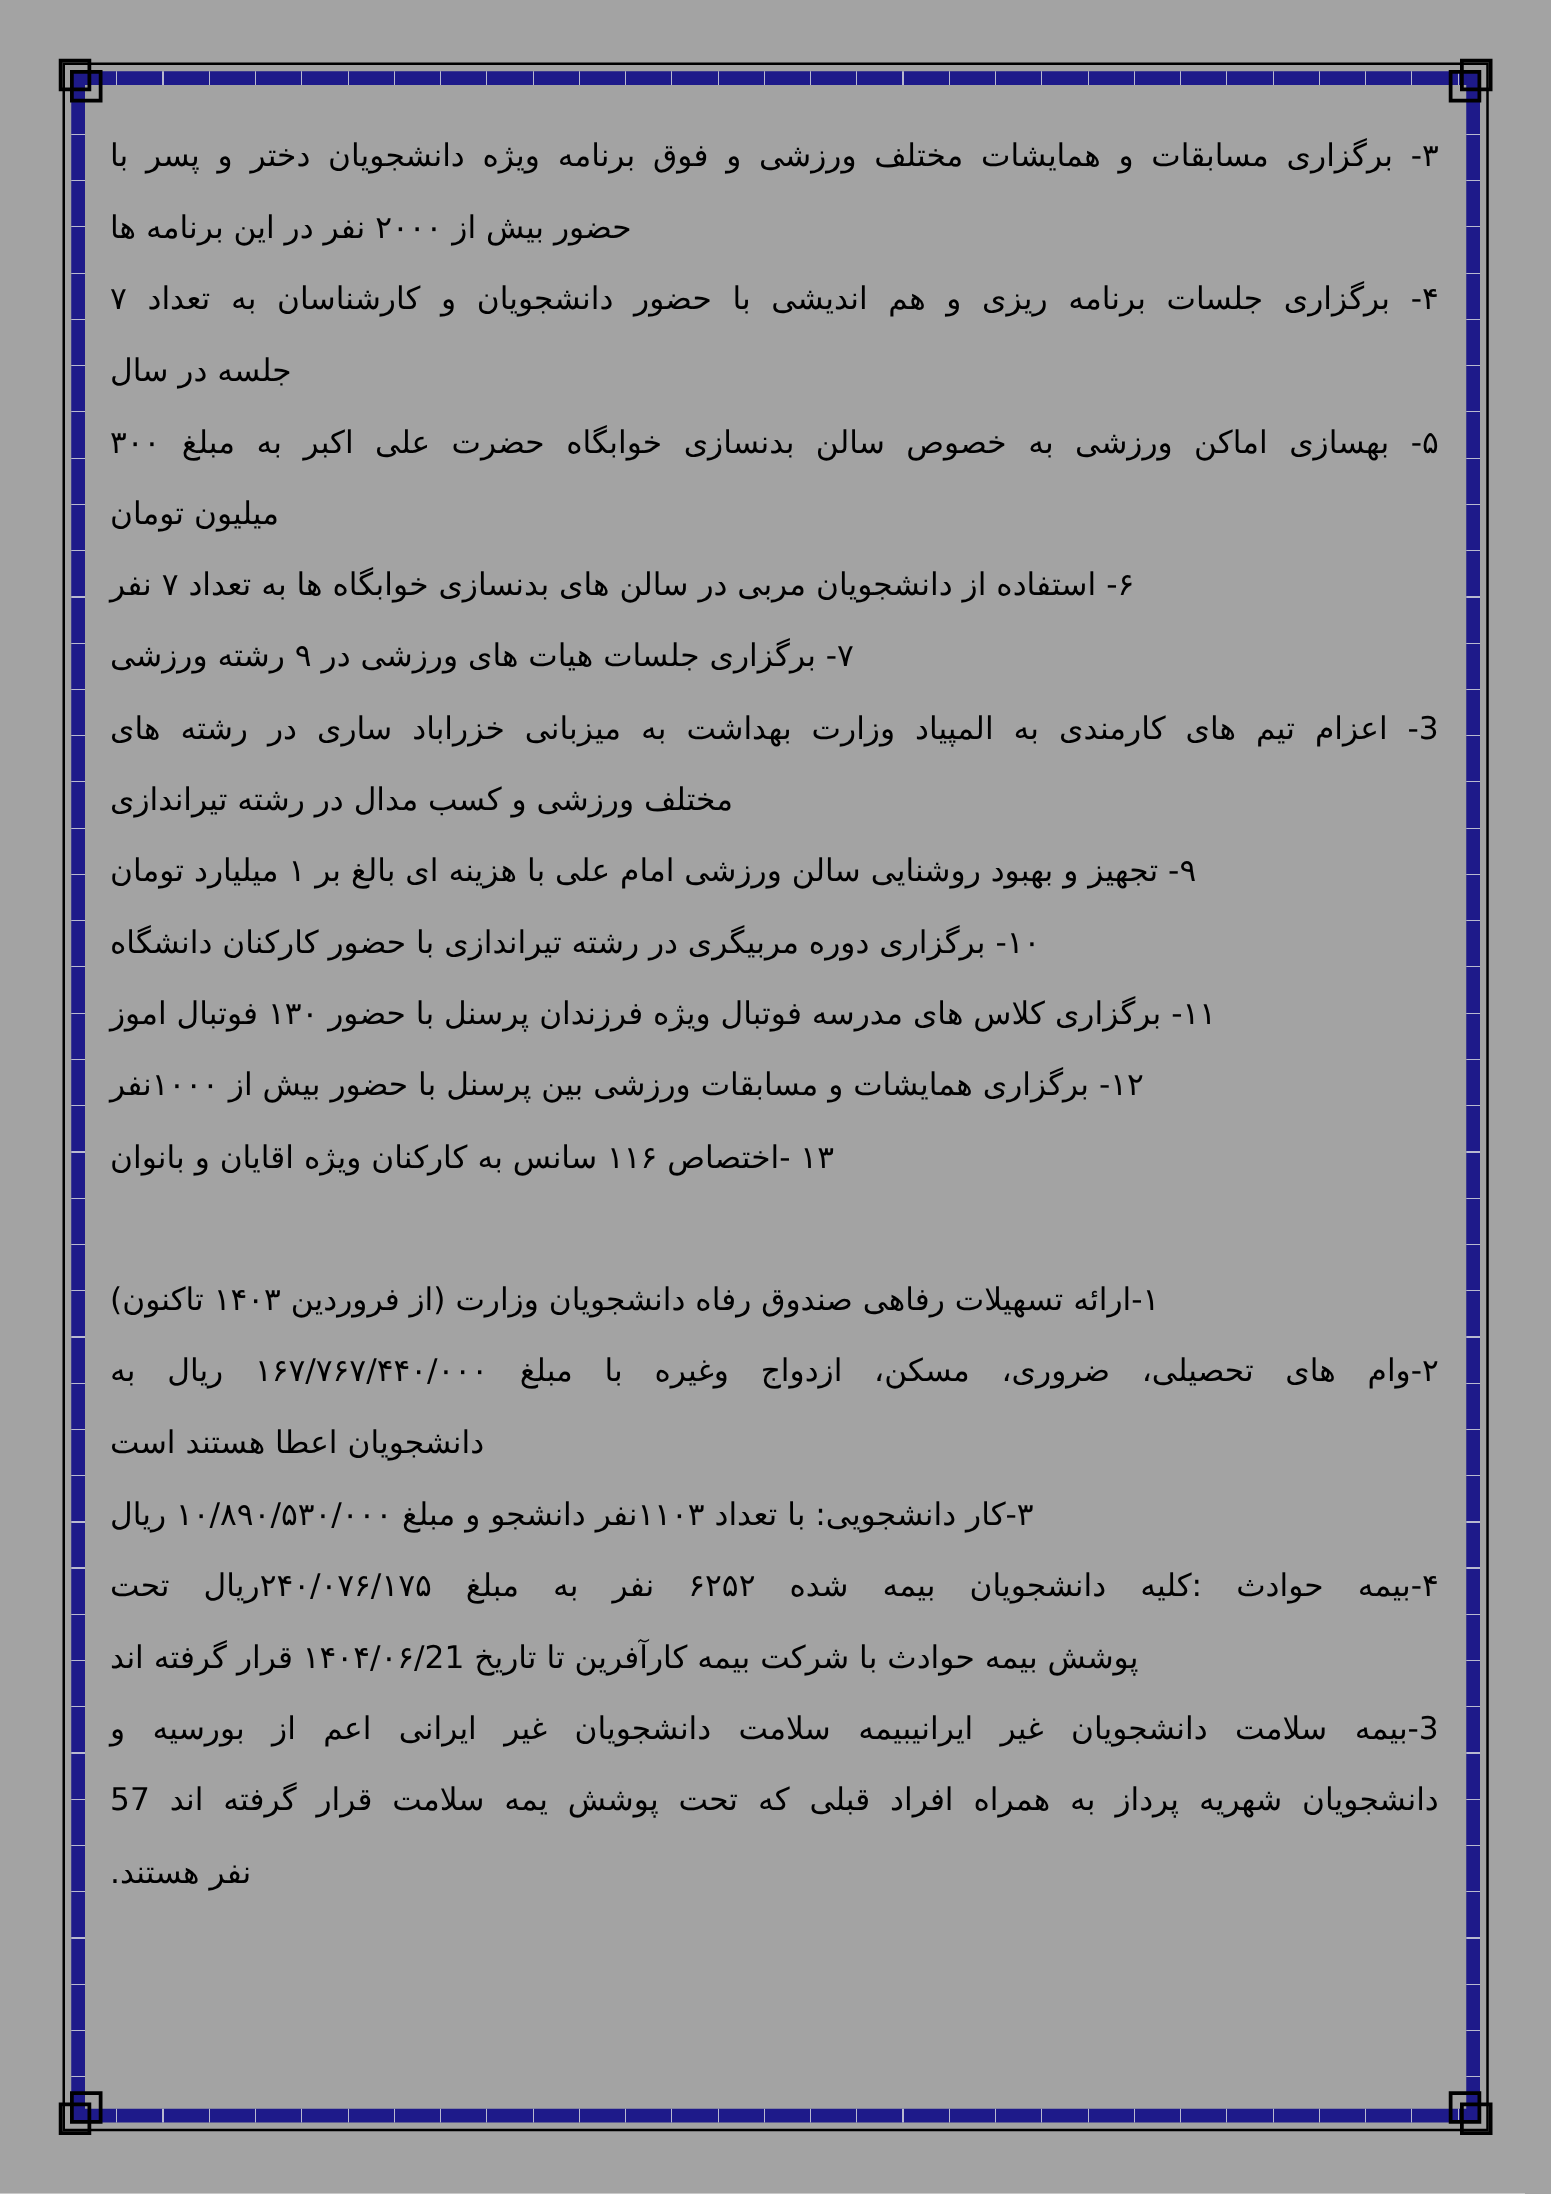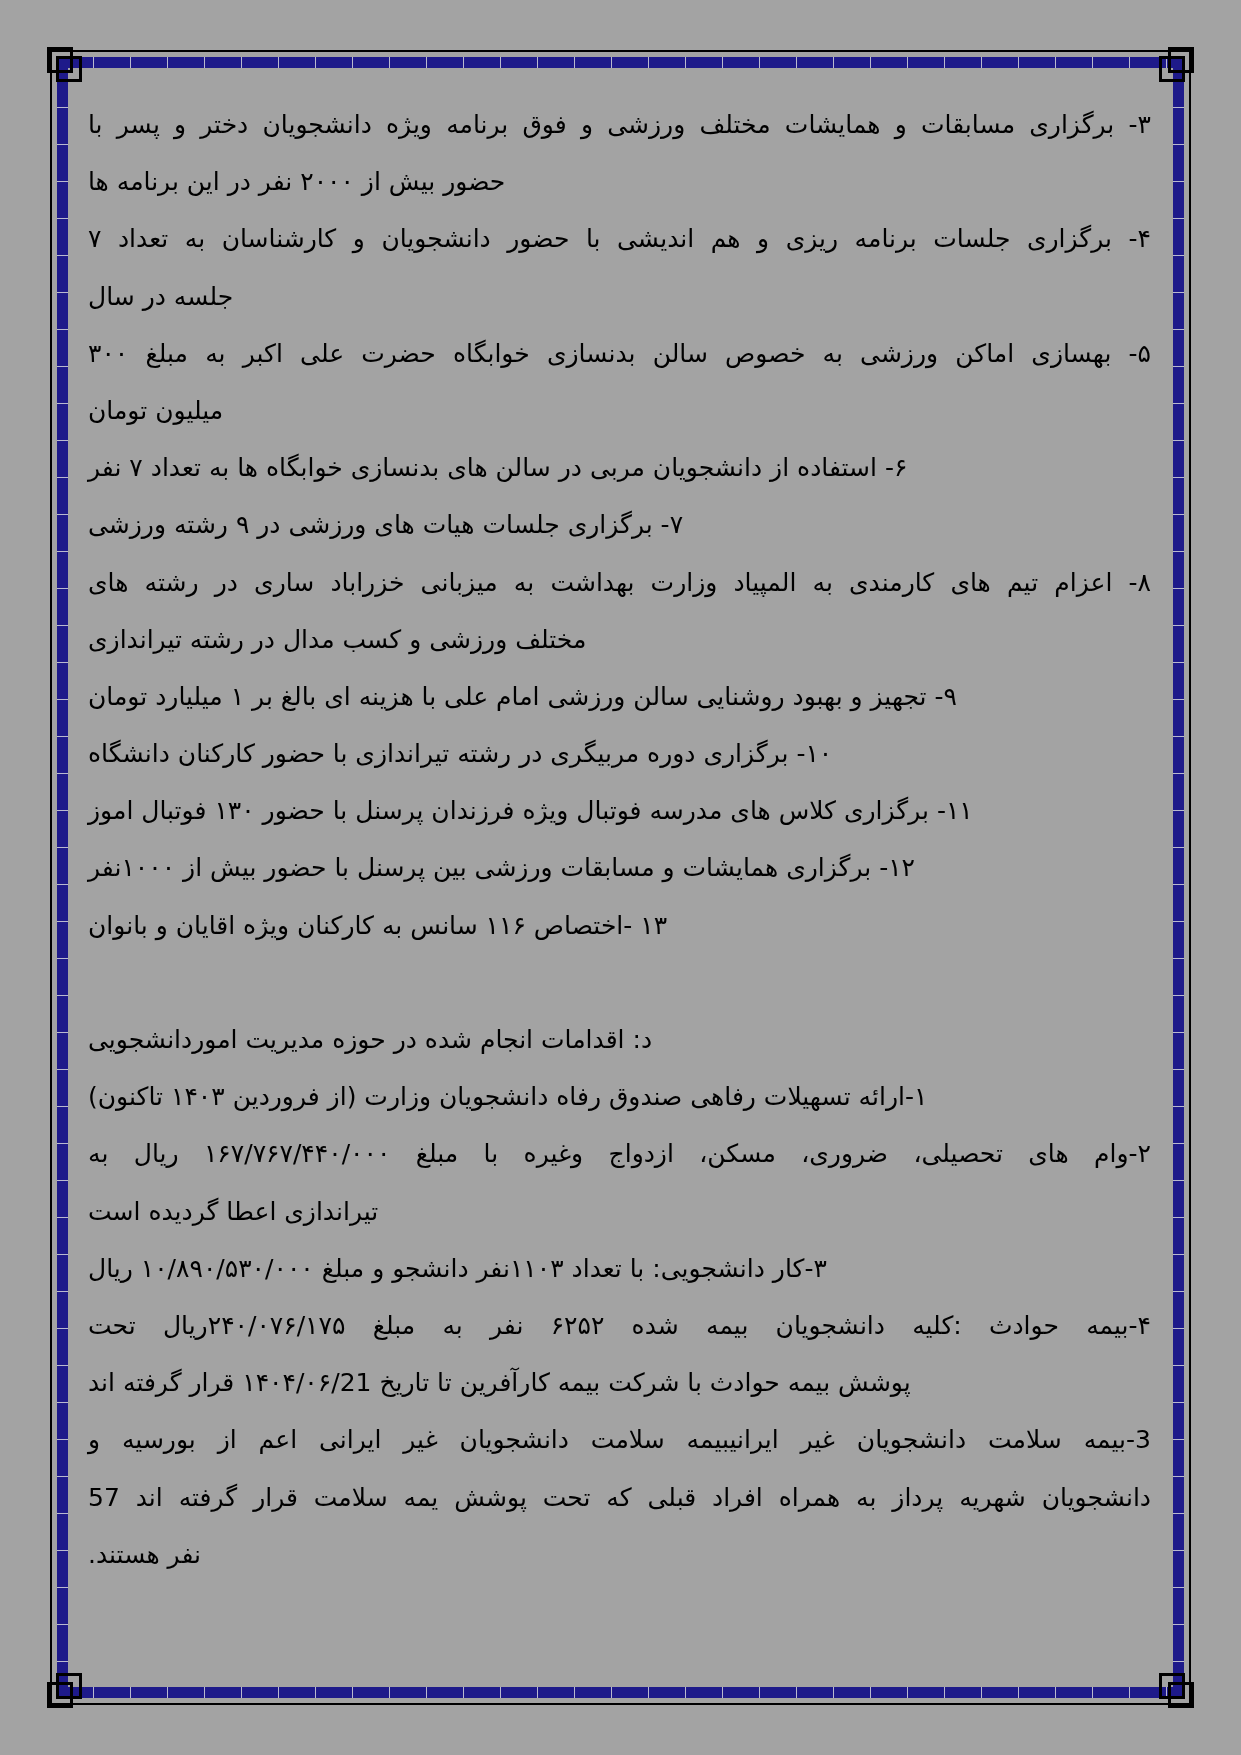--- a/index.html
+++ b/index.html
@@ -80,32 +80,31 @@
 
   <div class="content" id="content">
       <div class="line fill">۳- برگزاری مسابقات و همایشات مختلف ورزشی و فوق برنامه ویژه دانشجویان دختر و پسر با</div>
       <div class="line">حضور بیش از ۲۰۰۰ نفر در این برنامه ها</div>
       <div class="line fill">۴- برگزاری جلسات برنامه ریزی و هم اندیشی با حضور دانشجویان و کارشناسان به تعداد ۷</div>
       <div class="line">جلسه در سال</div>
       <div class="line fill">۵- بهسازی اماکن ورزشی به خصوص سالن بدنسازی خوابگاه حضرت علی اکبر به مبلغ ۳۰۰</div>
       <div class="line">میلیون تومان</div>
       <div class="line">۶- استفاده از دانشجویان مربی در سالن های بدنسازی خوابگاه ها به تعداد ۷ نفر</div>
       <div class="line">۷- برگزاری جلسات هیات های ورزشی در ۹ رشته ورزشی</div>
-      <div class="line fill">۸- اعزام تیم های کارمندی به المپیاد وزارت بهداشت به میزبانی خزراباد ساری در رشته های</div>
+      <div class="line fill">3- اعزام تیم های کارمندی به المپیاد وزارت بهداشت به میزبانی خزراباد ساری در رشته های</div>
       <div class="line">مختلف ورزشی و کسب مدال در رشته تیراندازی</div>
       <div class="line">۹- تجهیز و بهبود روشنایی سالن ورزشی امام علی با هزینه ای بالغ بر ۱ میلیارد تومان</div>
       <div class="line">۱۰- برگزاری دوره مربیگری در رشته تیراندازی با حضور کارکنان دانشگاه</div>
       <div class="line">۱۱- برگزاری کلاس های مدرسه فوتبال ویژه فرزندان پرسنل با حضور ۱۳۰ فوتبال اموز</div>
       <div class="line">۱۲- برگزاری همایشات و مسابقات ورزشی بین پرسنل با حضور بیش از ۱۰۰۰نفر</div>
       <div class="line">۱۳ -اختصاص ۱۱۶ سانس به کارکنان ویژه اقایان و بانوان</div>
       <div class="line"></div>
-      <div class="line heading">د: اقدامات انجام شده در حوزه مدیریت اموردانشجویی</div>
       <div class="line">۱-ارائه تسهیلات رفاهی صندوق رفاه دانشجویان وزارت (از فروردین ۱۴۰۳ تاکنون)</div>
       <div class="line fill">۲-وام های تحصیلی، ضروری، مسکن، ازدواج وغیره با مبلغ ۱۶۷/۷۶۷/۴۴۰/۰۰۰ ریال به</div>
-      <div class="line">تیراندازی اعطا گردیده است</div>
+      <div class="line">دانشجویان اعطا هستند است</div>
       <div class="line">۳-کار دانشجویی: با تعداد ۱۱۰۳نفر دانشجو و مبلغ ۱۰/۸۹۰/۵۳۰/۰۰۰ ریال</div>
       <div class="line fill">۴-بیمه حوادث :کلیه دانشجویان بیمه شده ۶۲۵۲ نفر به مبلغ ۲۴۰/۰۷۶/۱۷۵ریال تحت</div>
       <div class="line">پوشش بیمه حوادث با شرکت بیمه کارآفرین تا تاریخ ۱۴۰۴/۰۶/21 قرار گرفته اند</div>
       <div class="line fill">3-بیمه سلامت دانشجویان غیر ایرانیبیمه سلامت دانشجویان غیر ایرانی اعم از بورسیه و</div>
       <div class="line fill">دانشجویان شهریه پرداز به همراه افراد قبلی که تحت پوشش یمه سلامت قرار گرفته اند 57</div>
       <div class="line">نفر هستند.</div>
     </div>
 
 </div>
 

